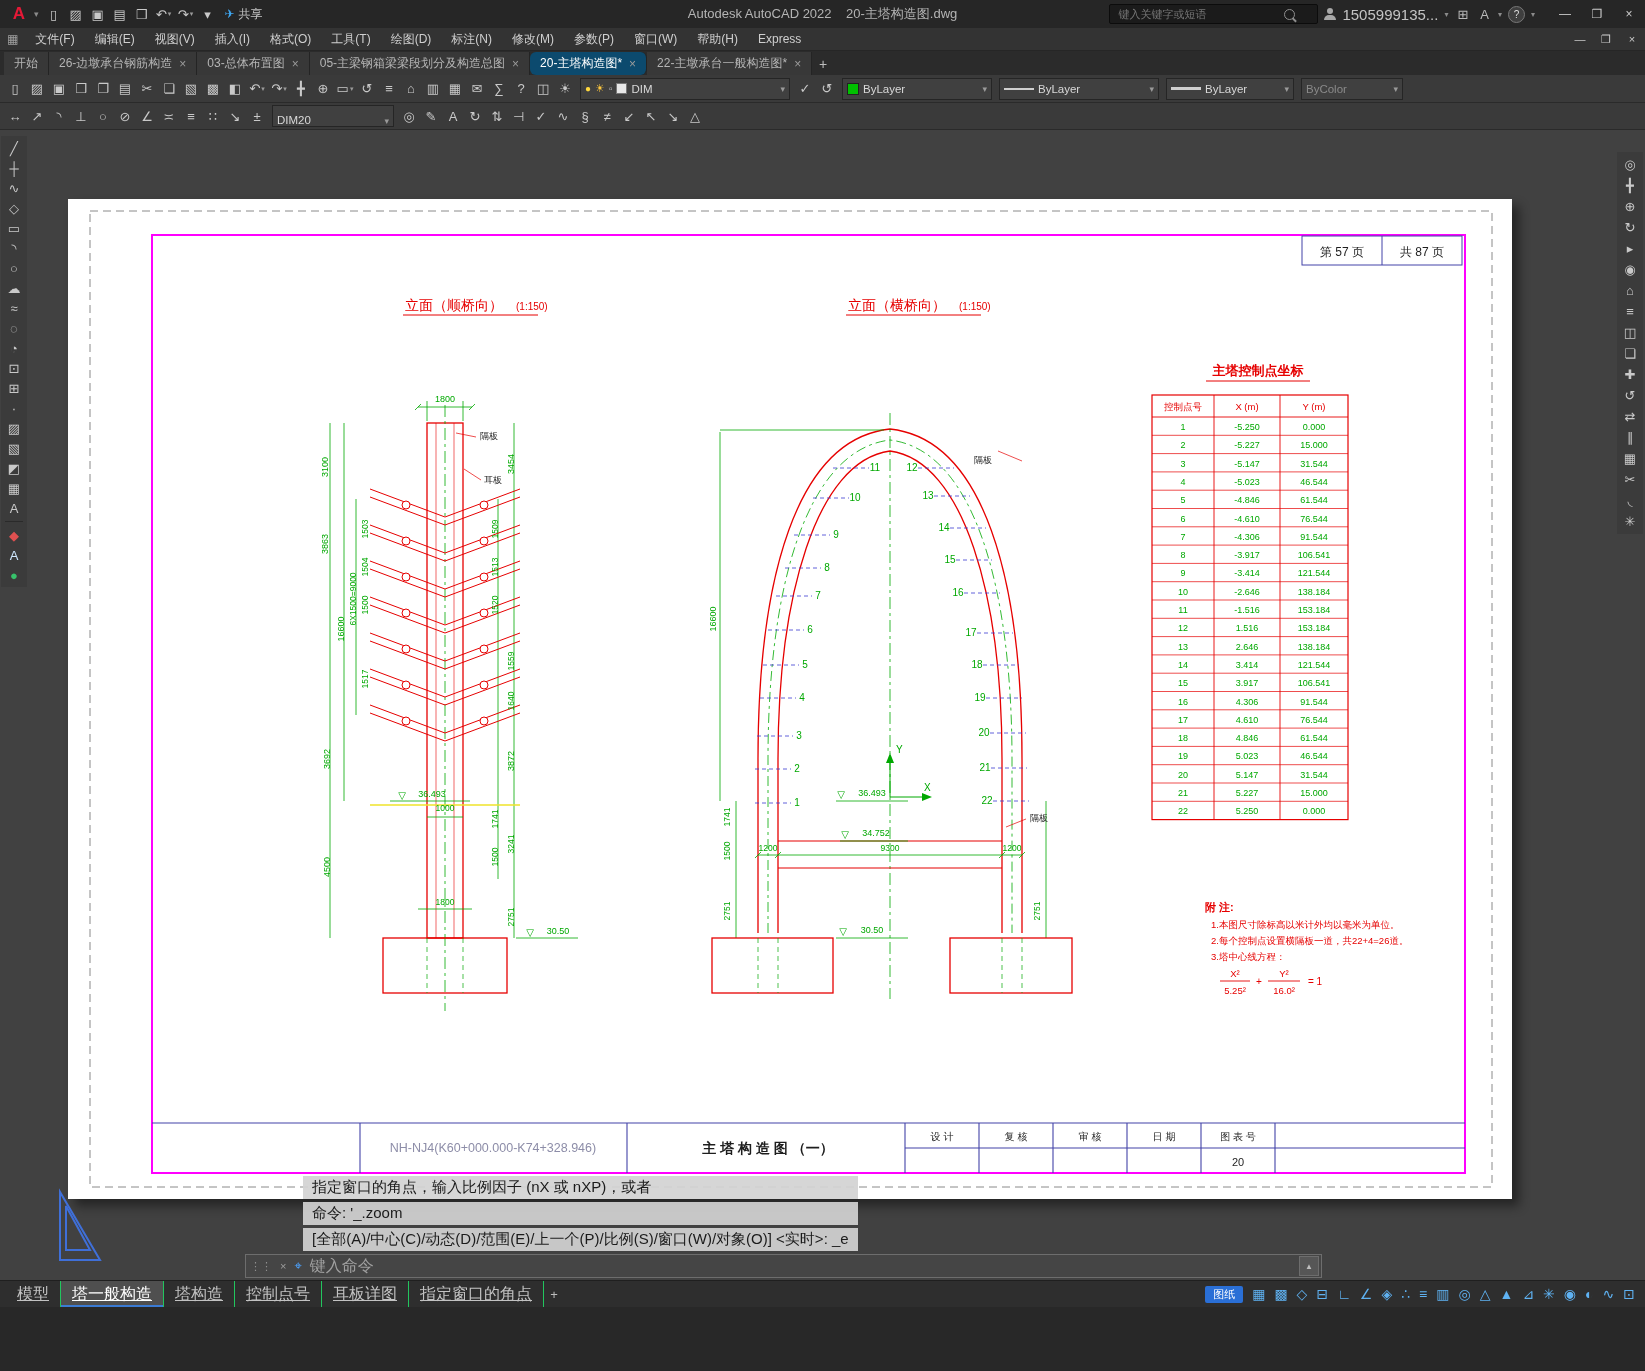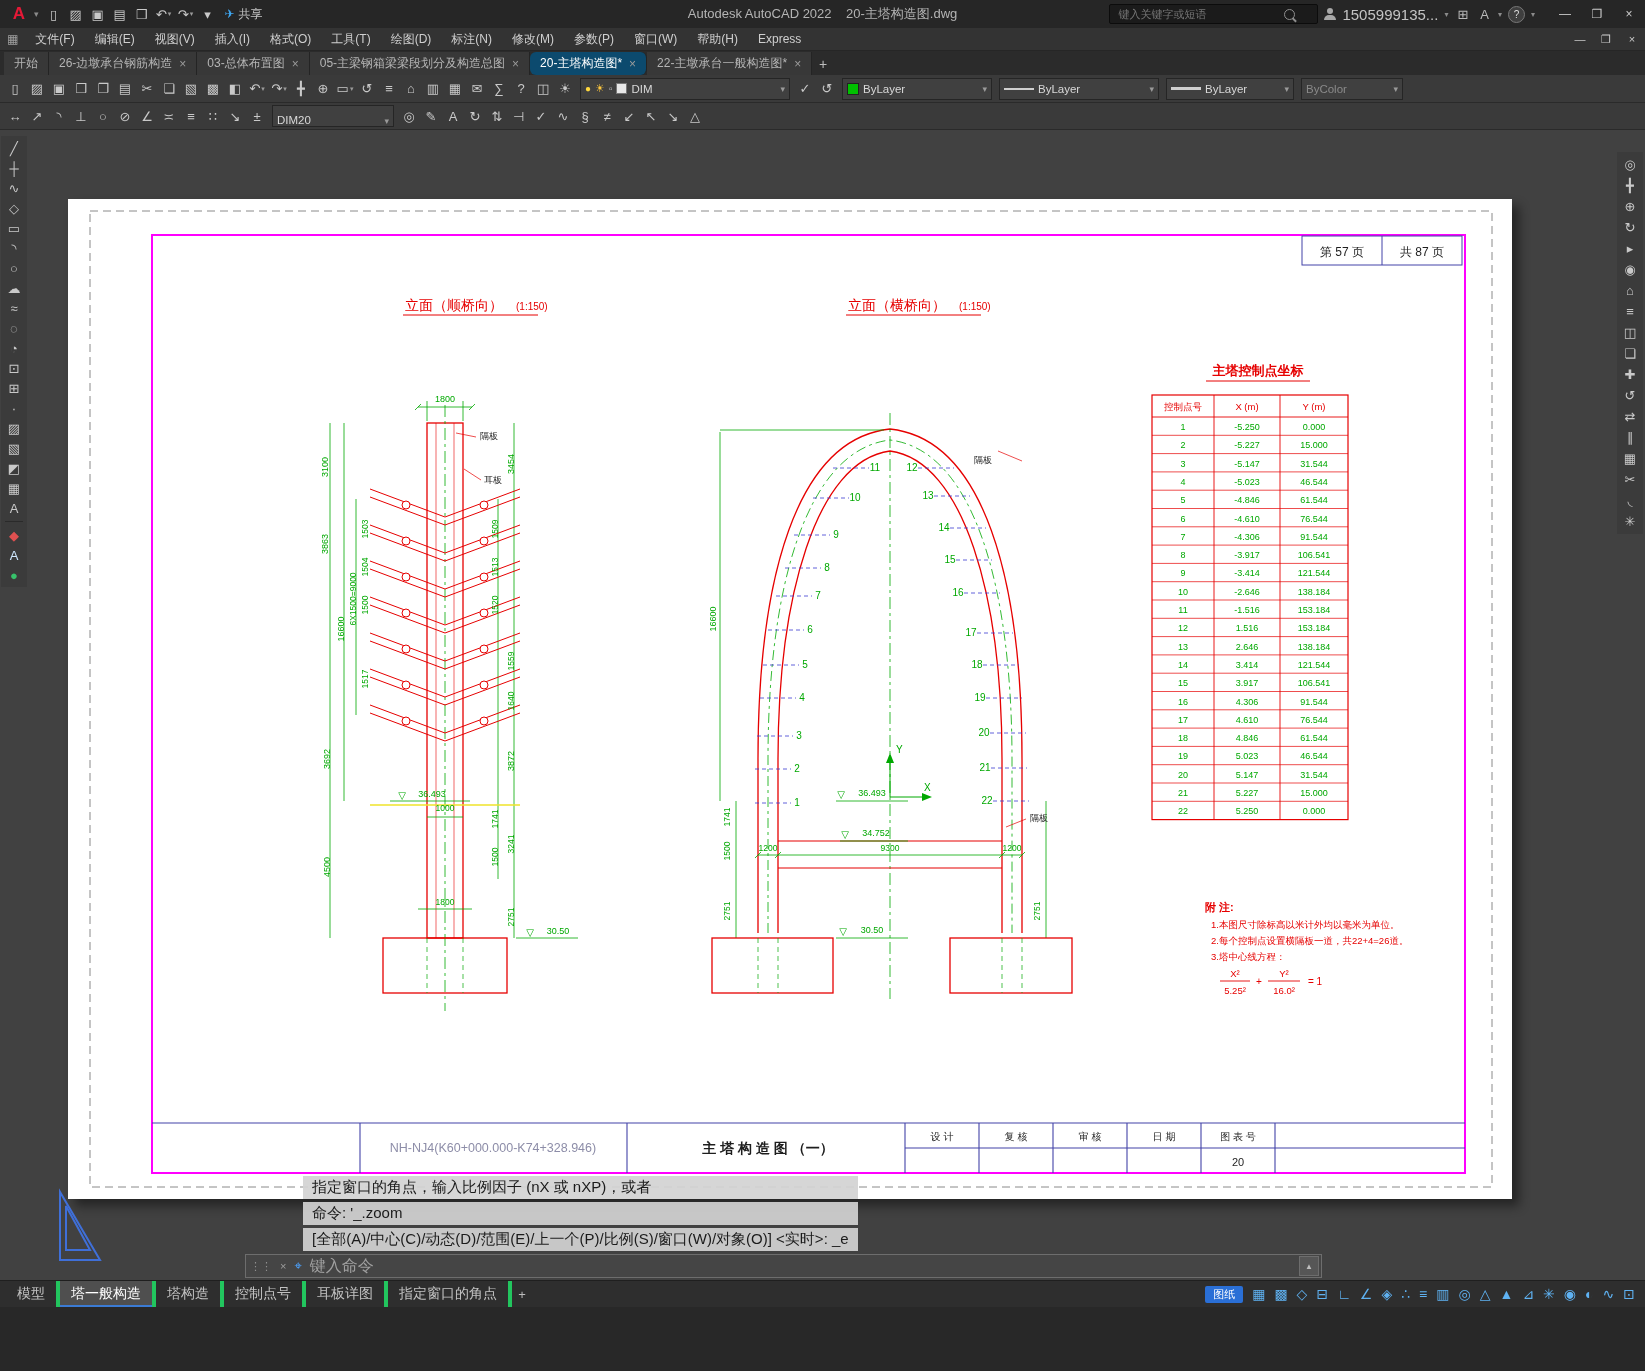--- a/index.html
+++ b/index.html
@@ -88,21 +88,21 @@
   .cmd-bar{position:absolute;left:245px;top:1124px;width:1075px;height:22px;background:#454545;border:1px solid #6d6d6d;display:flex;align-items:center;color:#c8c8c8;}
   .cmd-grip{color:#8f8f8f;font-size:11px;padding:0 4px;}
   .cmd-x{color:#9d9d9d;font-size:11px;padding:0 4px;}
   .cmd-cross{color:#4da3ff;font-size:13px;padding:0 4px;}
   .cmd-prompt{color:#a0a0a0;font-size:16px;margin-left:4px;}
   .cmd-up{margin-left:auto;width:18px;height:18px;background:#565656;border:1px solid #6d6d6d;display:flex;align-items:center;justify-content:center;font-size:8px;color:#bdbdbd;margin-right:2px;}
 
   
   .bottombar{height:26px;background:#2e2e2e;display:flex;align-items:center;flex:0 0 auto;padding:0 6px;border-top:1px solid #1f1f1f;}
   #layout-tabs{display:flex;height:100%;align-items:stretch;}
-  .ltab{display:flex;align-items:center;padding:0 11px;color:#c2c2c2;font-size:14px;border-right:4px solid #22c55e;white-space:nowrap;}
+  .ltab{display:flex;align-items:center;padding:0 11px;color:#c2c2c2;font-size:16px;border-right:1px solid #22c55e;white-space:nowrap;text-decoration:underline;}
   .ltab.active{background:#4f4f4f;color:#ffffff;box-shadow:inset 0 -2px 0 #3b7bd4;}
   .lt-add{width:20px;display:flex;align-items:center;justify-content:center;color:#bdbdbd;font-size:13px;}
   .spacer{flex:1;}
   .status{display:flex;align-items:center;gap:9px;padding-right:4px;}
   .paper-toggle{background:#2a6fd6;color:#fff;font-size:11px;padding:1px 8px;border-radius:2px;}
   .sic{color:#5fb2f2;font-size:14px;}
   .footerstrip{flex:1;background:#282828;}
 </style>
 </head>
 <body>

